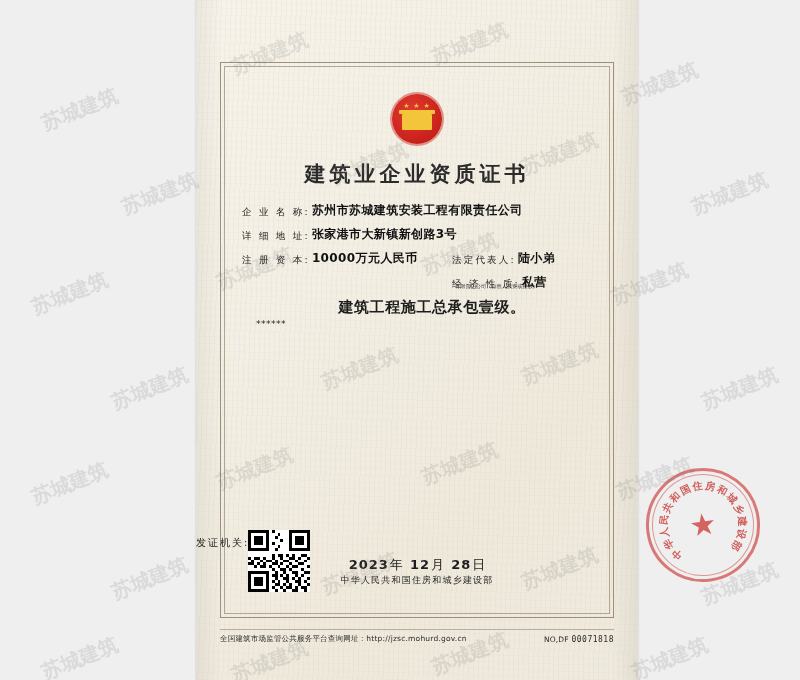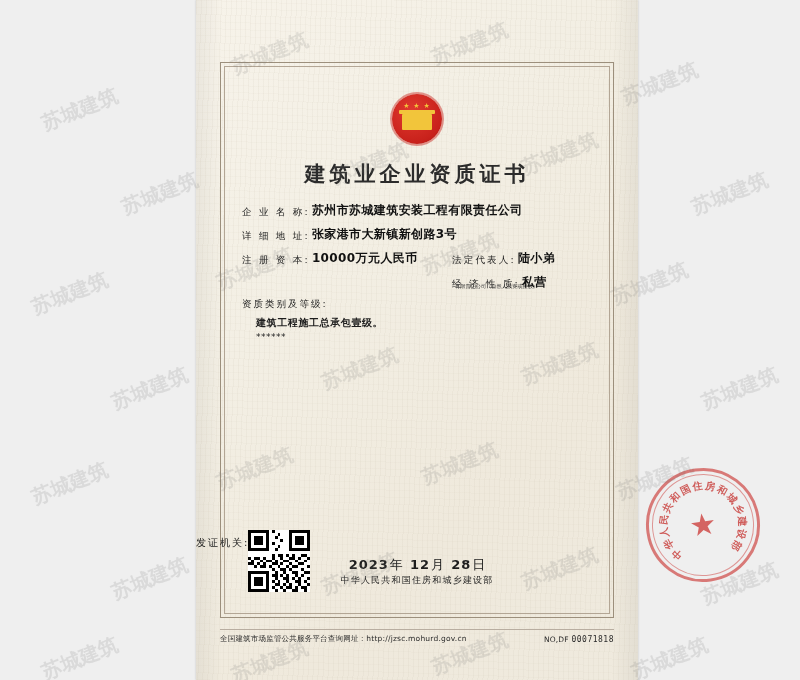--- a/index.html
+++ b/index.html
@@ -195,24 +195,25 @@
     padding-bottom: 1px;
     white-space: nowrap;
   }
   .qual-head {
     font-size: 9.5px;
     letter-spacing: 2px;
     margin-top: 3px;
     margin-bottom: 5px;
   }
   .qual-body {
-    font-size: 10px;
+    font-size: 15px;
     letter-spacing: 0.6px;
     margin-left: 14px;
     font-weight: 600;
+    text-align: center;
   }
   .stars-line {
     font-size: 9px;
     letter-spacing: 0.5px;
     margin-left: 14px;
     margin-top: 2px;
     color: #222;
   }
   
   .seal {
@@ -389,21 +390,20 @@
           <span class="val">私营</span>
         </span>
       </div>
 
       <div class="row" style="margin-top:-20px;">
         <span class="col-left"></span>
         <span class="tiny-note">有限责任公司（自然人投资或控股）</span>
       </div>
 
 
-      <div class="qual-head">资质类别及等级:</div>
       <div class="qual-body">建筑工程施工总承包壹级。</div>
       <div class="stars-line">******</div>
     </div>
 
     <div class="qr">
       <svg class="qr-grid" viewBox="0 0 21 21" shape-rendering="crispEdges">
         <rect width="21" height="21" fill="#ffffff"></rect>
         <g fill="#000000">
           <rect x="0" y="0" width="7" height="1"></rect>
             <rect x="0" y="0" width="1" height="7"></rect>

